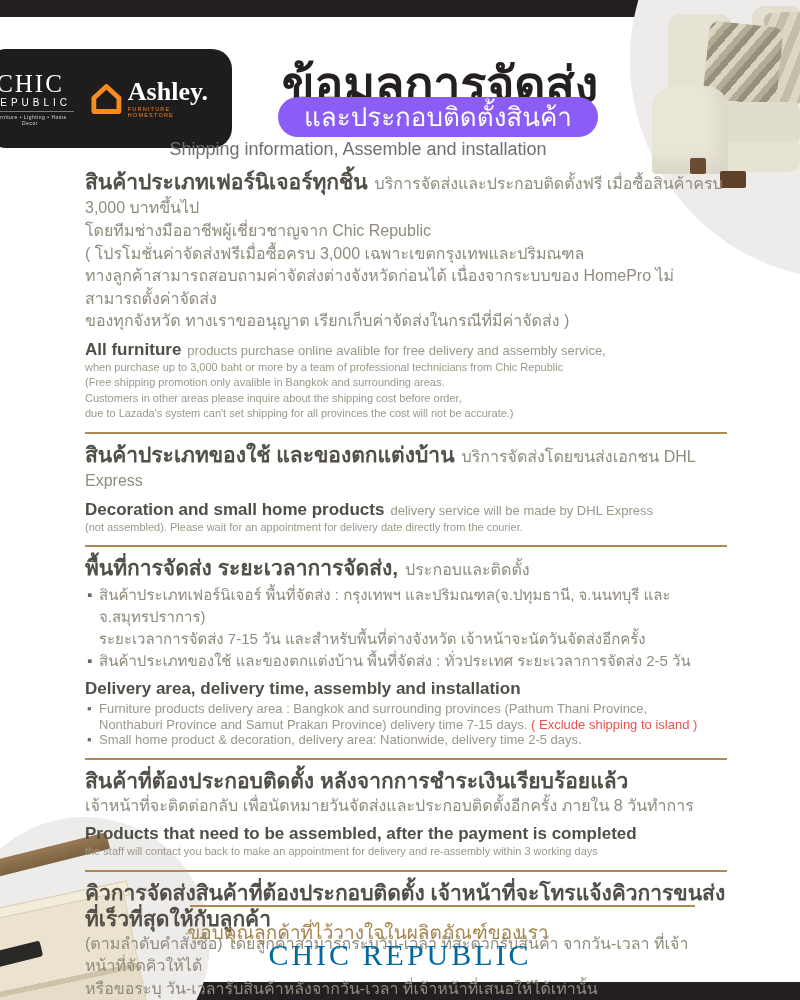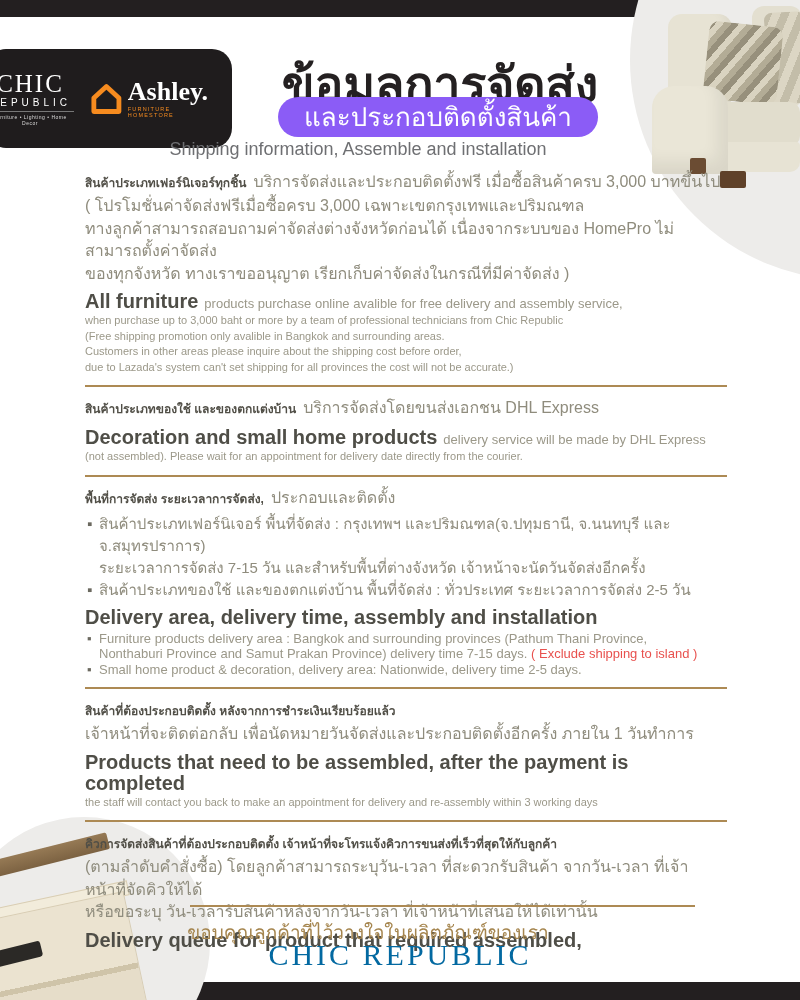--- a/index.html
+++ b/index.html
@@ -48,24 +48,24 @@
   .ashley-sub { font-size:5.5px; letter-spacing:1.2px; color:#f68b1f; margin-top:1px; }
 
   .page-title { position:absolute; left:230px; top:46px; width:420px; text-align:center; font-size:48px; font-weight:700; color:#242021; z-index:6; }
   .badge { position:absolute; top:97px; left:438px; transform:translateX(-50%); background:#8b5cf6; color:#ffffff;
     font-size:26px; line-height:40px; padding:0 26px; border-radius:22px; white-space:nowrap; z-index:6; }
   .subtitle { position:absolute; left:0; top:139px; width:716px; text-align:center; font-size:18px; color:#6e6f72; z-index:6; }
 
   
   .content { position:absolute; left:85px; top:170px; width:642px; z-index:6; }
   .th-lead { font-size:16px; line-height:24px; color:#8f8c7d; }
-  .th-lead b { font-size:12px; color:#514f47; margin-right:7px; }
+  .th-lead b { font-size:21px; color:#514f47; margin-right:7px; }
   .th-line { font-size:16px; line-height:22.5px; color:#8f8c7d; }
   .en-lead { margin-top:7px; font-size:13px; line-height:19px; color:#9b9889; }
-  .en-lead b { font-size:20px; color:#4f4e47; margin-right:6px; }
+  .en-lead b { font-size:17px; color:#4f4e47; margin-right:6px; }
   .en-line { font-size:11px; line-height:15.5px; color:#9b9889; }
   .bullets { margin-top:2px; }
   .bullet { padding-left:14px; position:relative; }
   .bullet .bmark { position:absolute; left:2px; top:0; color:#6b695f; }
   .th-bullet { font-size:15px; line-height:22px; color:#8f8c7d; }
   .en-bullet { font-size:13px; line-height:15.5px; color:#9b9889; }
   .red-note { color:#e8514e; }
   hr.sep { border:none; border-top:2px solid #ad8a54; margin:10px 0 9px 0; }
 
   
@@ -112,20 +112,21 @@
   </div>
 
   <div class="page-title">ข้อมูลการจัดส่ง</div>
   <div class="badge">และประกอบติดตั้งสินค้า</div>
   <div class="subtitle">Shipping information, Assemble and installation</div>
 
   <div class="content">
 
     <div>
       <p class="th-lead"><b>สินค้าประเภทเฟอร์นิเจอร์ทุกชิ้น</b><span>บริการจัดส่งและประกอบติดตั้งฟรี เมื่อซื้อสินค้าครบ 3,000 บาทขึ้นไป</span></p>
+      <p class="th-line">โดยทีมช่างมืออาชีพผู้เชี่ยวชาญจาก Chic Republic</p>
       <p class="th-line">( โปรโมชั่นค่าจัดส่งฟรีเมื่อซื้อครบ 3,000 เฉพาะเขตกรุงเทพและปริมณฑล</p>
       <p class="th-line">ทางลูกค้าสามารถสอบถามค่าจัดส่งต่างจังหวัดก่อนได้ เนื่องจากระบบของ HomePro ไม่สามารถตั้งค่าจัดส่ง</p>
       <p class="th-line">ของทุกจังหวัด ทางเราขออนุญาต เรียกเก็บค่าจัดส่งในกรณีที่มีค่าจัดส่ง )</p>
       <p class="en-lead"><b>All furniture</b><span>products purchase online avalible for free delivery and assembly service,</span></p>
       <p class="en-line">when purchase up to 3,000 baht or more by a team of professional technicians from Chic Republic</p>
       <p class="en-line">(Free shipping promotion only avalible in Bangkok and surrounding areas.</p>
       <p class="en-line">Customers in other areas please inquire about the shipping cost before order,</p>
       <p class="en-line">due to Lazada's system can't set shipping for all provinces the cost will not be accurate.)</p>
     </div>
     <hr class="sep">
@@ -160,21 +161,21 @@
         <div class="bullet en-bullet">
           <span class="bmark">▪</span>
           <span>Small home product &amp; decoration, delivery area: Nationwide, delivery time 2-5 days.</span>
         </div>
       </div>
     </div>
     <hr class="sep">
 
     <div>
       <p class="th-lead"><b>สินค้าที่ต้องประกอบติดตั้ง หลังจากการชำระเงินเรียบร้อยแล้ว</b></p>
-      <p class="th-line">เจ้าหน้าที่จะติดต่อกลับ เพื่อนัดหมายวันจัดส่งและประกอบติดตั้งอีกครั้ง ภายใน 1 วันทำการ</p>
+      <p class="th-line">เจ้าหน้าที่จะติดต่อกลับ เพื่อนัดหมายวันจัดส่งและประกอบติดตั้งอีกครั้ง ภายใน 8 วันทำการ</p>
       <p class="en-lead"><b>Products that need to be assembled, after the payment is completed</b></p>
       <p class="en-line">the staff will contact you back to make an appointment for delivery and re-assembly within 3 working days</p>
     </div>
     <hr class="sep">
 
     <div>
       <p class="th-lead"><b>คิวการจัดส่งสินค้าที่ต้องประกอบติดตั้ง เจ้าหน้าที่จะโทรแจ้งคิวการขนส่งที่เร็วที่สุดให้กับลูกค้า</b></p>
       <p class="th-line">(ตามลำดับคำสั่งซื้อ) โดยลูกค้าสามารถระบุวัน-เวลา ที่สะดวกรับสินค้า จากวัน-เวลา ที่เจ้าหน้าที่จัดคิวให้ได้</p>
       <p class="th-line">หรือขอระบุ วัน-เวลารับสินค้าหลังจากวัน-เวลา ที่เจ้าหน้าที่เสนอให้ได้เท่านั้น</p>
       <p class="en-lead"><b>Delivery queue for product that required assembled,</b><br></p>

